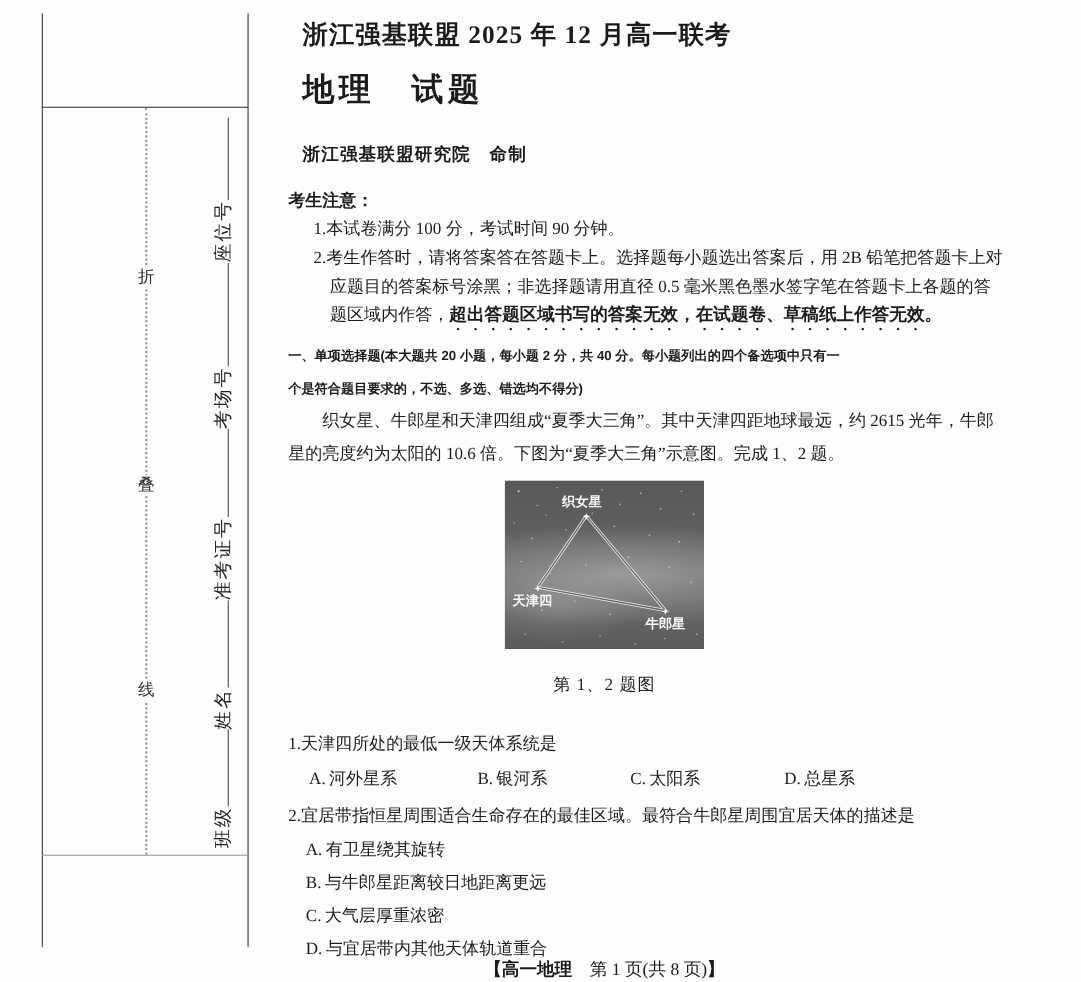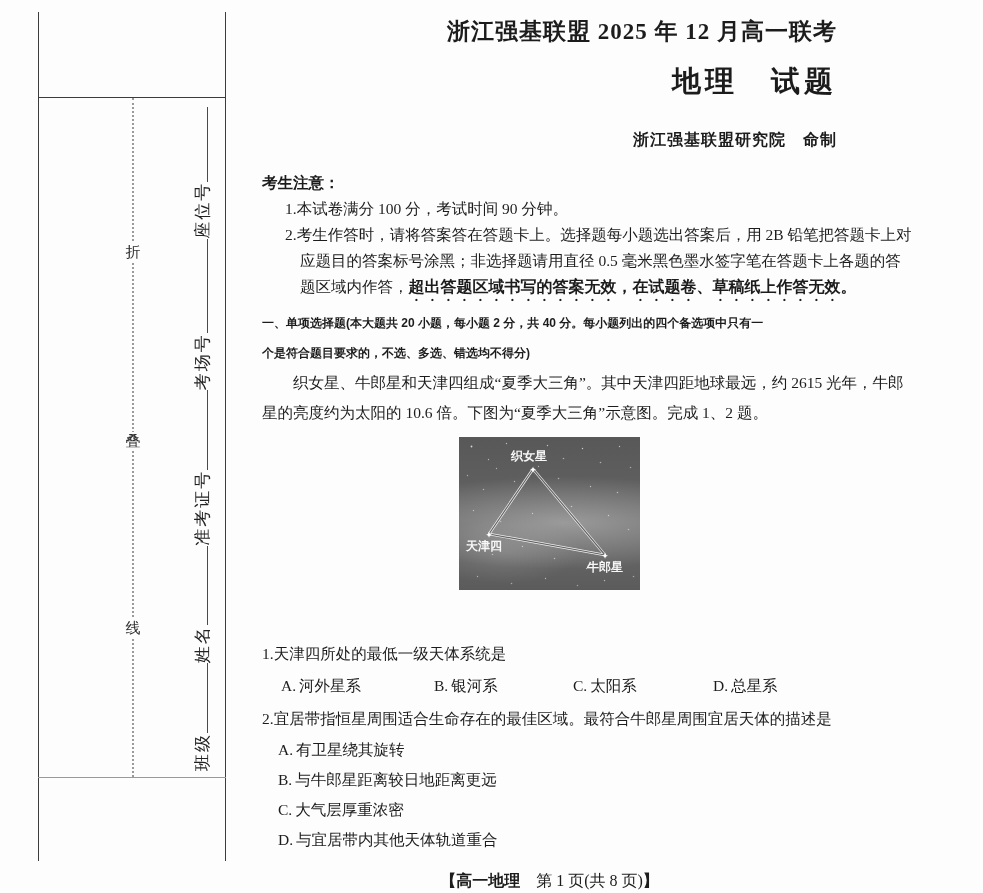--- a/index.html
+++ b/index.html
@@ -24,21 +24,21 @@
     position:absolute;left:191px;top:771px;width:664px;height:32px;
     transform:rotate(-90deg);transform-origin:0 0;
     display:flex;align-items:baseline;
     font-size:17px;letter-spacing:2px;color:#222;white-space:nowrap;
   }
   .seal-blank{display:inline-block;height:0.95em;border-bottom:1.4px solid #4a4a4a;}
   .b1{width:70px;} .b2{width:80px;} .b3{width:80px;} .b4{width:95px;} .b5{width:75px;}
 
   
   .main{position:absolute;left:262px;top:0;width:713px;height:893px;}
-  .center-block{position:absolute;left:0;width:575px;text-align:right;}
+  .center-block{position:absolute;left:13px;width:575px;text-align:left;}
   .exam-title{top:16px;font-size:23px;font-weight:bold;letter-spacing:1px;}
   .subject-title{top:62px;font-size:29px;font-weight:bold;letter-spacing:4px;font-family:Liberation Serif, serif;}
   .issuer{top:130px;font-size:16px;font-weight:bold;letter-spacing:1px;}
 
   .notice{position:absolute;left:0;top:170px;width:713px;line-height:26px;white-space:nowrap;}
   .notice-heading{font-weight:bold;font-family:"Liberation Sans","DejaVu Sans",sans-serif;font-size:15.5px;}
   .notice-item{padding-left:23px;font-size:15.5px;}
   .notice-cont{padding-left:38px;font-size:15.5px;}
   .em-bold{
     font-weight:bold;font-family:"Liberation Sans","DejaVu Sans",sans-serif;font-size:16px;
@@ -79,21 +79,21 @@
       127px 131px 0 0.2px rgba(255,255,255,.55), 156px 124px 0 0.3px rgba(255,255,255,.5),
       18px 139px 0 0.2px rgba(255,255,255,.5), 52px 146px 0 0.3px rgba(255,255,255,.45),
       86px 141px 0 0.2px rgba(255,255,255,.55), 118px 148px 0 0.3px rgba(255,255,255,.4),
       145px 143px 0 0.2px rgba(255,255,255,.55), 174px 139px 0 0.3px rgba(255,255,255,.45),
       79px 29px 0 0.2px rgba(255,255,255,.5), 37px 31px 0 0.2px rgba(255,255,255,.5);
   }
   .tri-svg{position:absolute;left:0;top:0;}
   .fig-caption{margin-top:22px;text-align:center;font-size:15.5px;letter-spacing:1px;}
 
   
-  .q-line{position:absolute;left:0;width:713px;white-space:nowrap;font-size:15.5px;}
+  .q-line{position:absolute;left:0;width:713px;white-space:nowrap;font-size:15.5px;margin-top:22px;}
   .q1{top:644px;}
   .q1-options{top:676px;display:flex;padding-left:19px;}
   .q1-options .opt:nth-child(1){width:153px;} .q1-options .opt:nth-child(2){width:139px;}
   .q1-options .opt:nth-child(3){width:140px;}
   .q2{top:709px;}
   .q2-optA{top:740px;padding-left:16px;}
   .q2-optB{top:770px;padding-left:16px;}
   .q2-optC{top:800px;padding-left:16px;}
   .q2-optD{top:830px;padding-left:16px;}
   .opt-label{margin-right:3px;}
@@ -169,20 +169,21 @@
           <text x="30" y="101">✦</text>
           <text x="146" y="122">✦</text>
         </g>
         <g font-size="12" font-weight="bold" fill="#f7f7f7" text-anchor="middle" font-family="Liberation Sans, DejaVu Sans, sans-serif">
           <text x="70" y="23">织女星</text>
           <text x="25" y="113">天津四</text>
           <text x="146" y="134">牛郎星</text>
         </g>
       </svg>
     </div>
+    <div class="fig-caption">第 1、2 题图</div>
   </div>
 
   <div class="q-line q1"><span>1.</span><span>天津四所处的最低一级天体系统是</span></div>
 
   <div class="q-line q1-options">
     <span class="opt"><span class="opt-label">A.</span><span>河外星系</span></span>
     <span class="opt"><span class="opt-label">B.</span><span>银河系</span></span>
     <span class="opt"><span class="opt-label">C.</span><span>太阳系</span></span>
     <span class="opt"><span class="opt-label">D.</span><span>总星系</span></span>
   </div>

